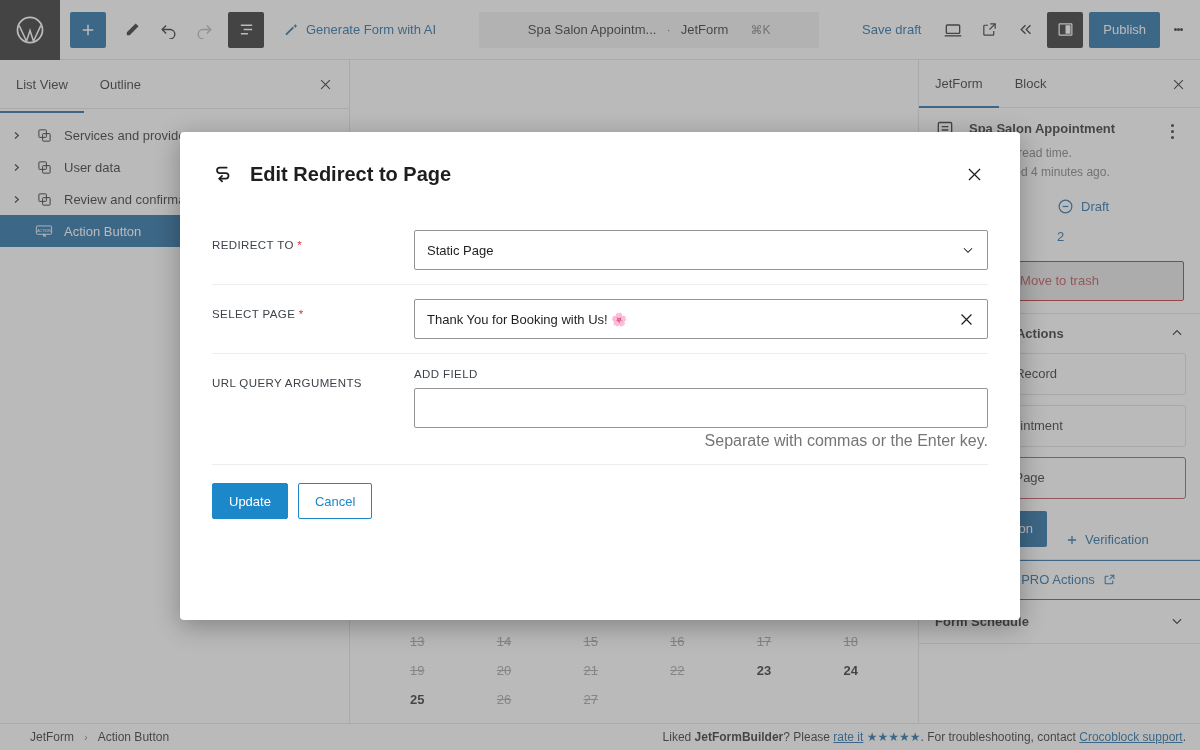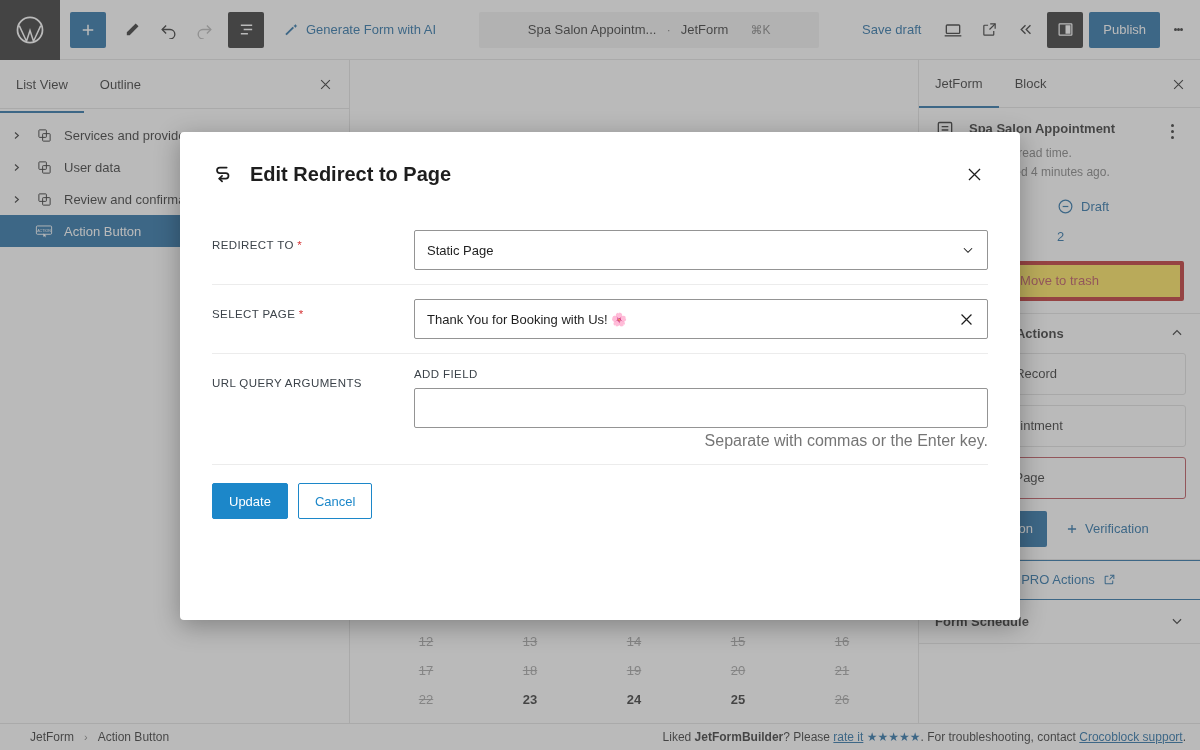--- a/index.html
+++ b/index.html
@@ -73,21 +73,21 @@
   .lv-icon { width: 24px; display:flex; align-items:center; justify-content:center; flex:0 0 24px; }
   .lv-label { white-space: nowrap; }
 
   
   .canvas {
     position: absolute; left: 350px; top: 60px; width: 569px; height: 663px;
     background: #ffffff; overflow: hidden;
   }
   .cal-grid {
     position: absolute; left: 24px; top: 545px; width: 520px;
-    display: grid; grid-template-columns: repeat(5, 1fr); row-gap: 14px;
+    display: grid; grid-template-columns: repeat(6, 1fr); row-gap: 14px;
     font-size: 13px; text-align: center; color: #1e1e1e;
   }
   .cal-cell.off { color: #9a9a9a; text-decoration: line-through; }
   .cal-cell.on { color: #1e1e1e; font-weight: 700; }
 
   
   .rightpanel {
     position: absolute; right: 0; top: 60px; width: 282px; height: 663px;
     background: #ffffff; border-left: 1px solid #e0e0e0; overflow: hidden;
   }
@@ -99,39 +99,39 @@
   .rp-sum-icon { width: 24px; height:24px; flex:0 0 24px; display:flex; align-items:flex-start; }
   .rp-sum-body { flex:1; }
   .rp-sum-title { font-size: 13px; font-weight: 700; color:#1e1e1e; line-height: 1.4; }
   .rp-sum-meta { font-size: 12px; color: #757575; margin-top: 6px; line-height: 1.6; }
   .rp-sum-kebab { width: 24px; display:flex;flex-direction:column;align-items:center;justify-content:flex-start; padding-top:2px;}
   .rp-sum-kebab i { display:block; width:3px;height:3px;background:#1e1e1e;border-radius:50%;margin:1.5px 0; }
   .rp-line { display:flex; align-items:center; padding: 7px 16px; font-size:13px; }
   .rp-line .lbl { width: 86px; color:#1e1e1e; }
   .rp-line .val { color:#10609c; display:flex; align-items:center; gap:7px;padding-left:36px; }
   .trash-btn {
-    margin: 10px 16px 0 16px; height: 40px; border: 4px solid #b91c1c; border-radius: 2px;
-    color: #b5404a; font-size: 13px; display:flex;align-items:center;justify-content:center; background:#fde047;
+    margin: 10px 16px 0 16px; height: 40px; border: 1px solid #b91c1c; border-radius: 2px;
+    color: #b5404a; font-size: 13px; display:flex;align-items:center;justify-content:center; background:#e5e5e5;
   }
   .rp-section {
     margin: 12px 0 0 0; border-top:1px solid #e0e0e0; border-bottom:1px solid #e0e0e0;
     border-left: 2px solid #10609c;
   }
   .rp-sec-head { display:flex; align-items:center; justify-content:space-between; padding: 12px 16px; font-size:13px; font-weight:700; color:#1e1e1e; }
   .action-item {
     margin: 0 14px 10px 14px; height: 42px; border:1px solid #dcdcdc; border-radius: 3px;
     display:flex; align-items:center; padding: 0 12px; font-size:13px; color:#1e1e1e; background:#fff;
   }
   .action-item.danger { border-color:#b5404a; }
   .rp-btn-row { display:flex; align-items:center; gap: 8px; padding: 2px 14px 12px 14px; }
   .btn-primary-sm {
     background:#10609c; color:#fff; font-size:13px; height:36px; padding: 0 14px;
     border-radius:2px; display:flex; align-items:center; gap:6px; border:none;
   }
-  .btn-link-sm { color:#10609c; font-size:13px; display:flex;align-items:center;gap:6px; padding:0 10px; height:36px; }
+  .btn-link-sm { color:#10609c; font-size:13px; display:flex;align-items:flex-end;gap:6px; padding:0 10px; height:36px; }
   .pro-bar {
     border-top:1px solid #10609c; border-bottom:1px solid #10609c;
     height: 40px; display:flex;align-items:center;justify-content:center; gap:8px;
     color:#10609c; font-size:13px;
   }
   .rp-accordion { display:flex;align-items:center;justify-content:space-between; padding: 14px 16px; font-size:13px; font-weight:700; color:#1e1e1e; border-bottom:1px solid #e0e0e0;}
 
   
   .footer {
     position:absolute; left:0; bottom:0; width:1200px; height:27px;

